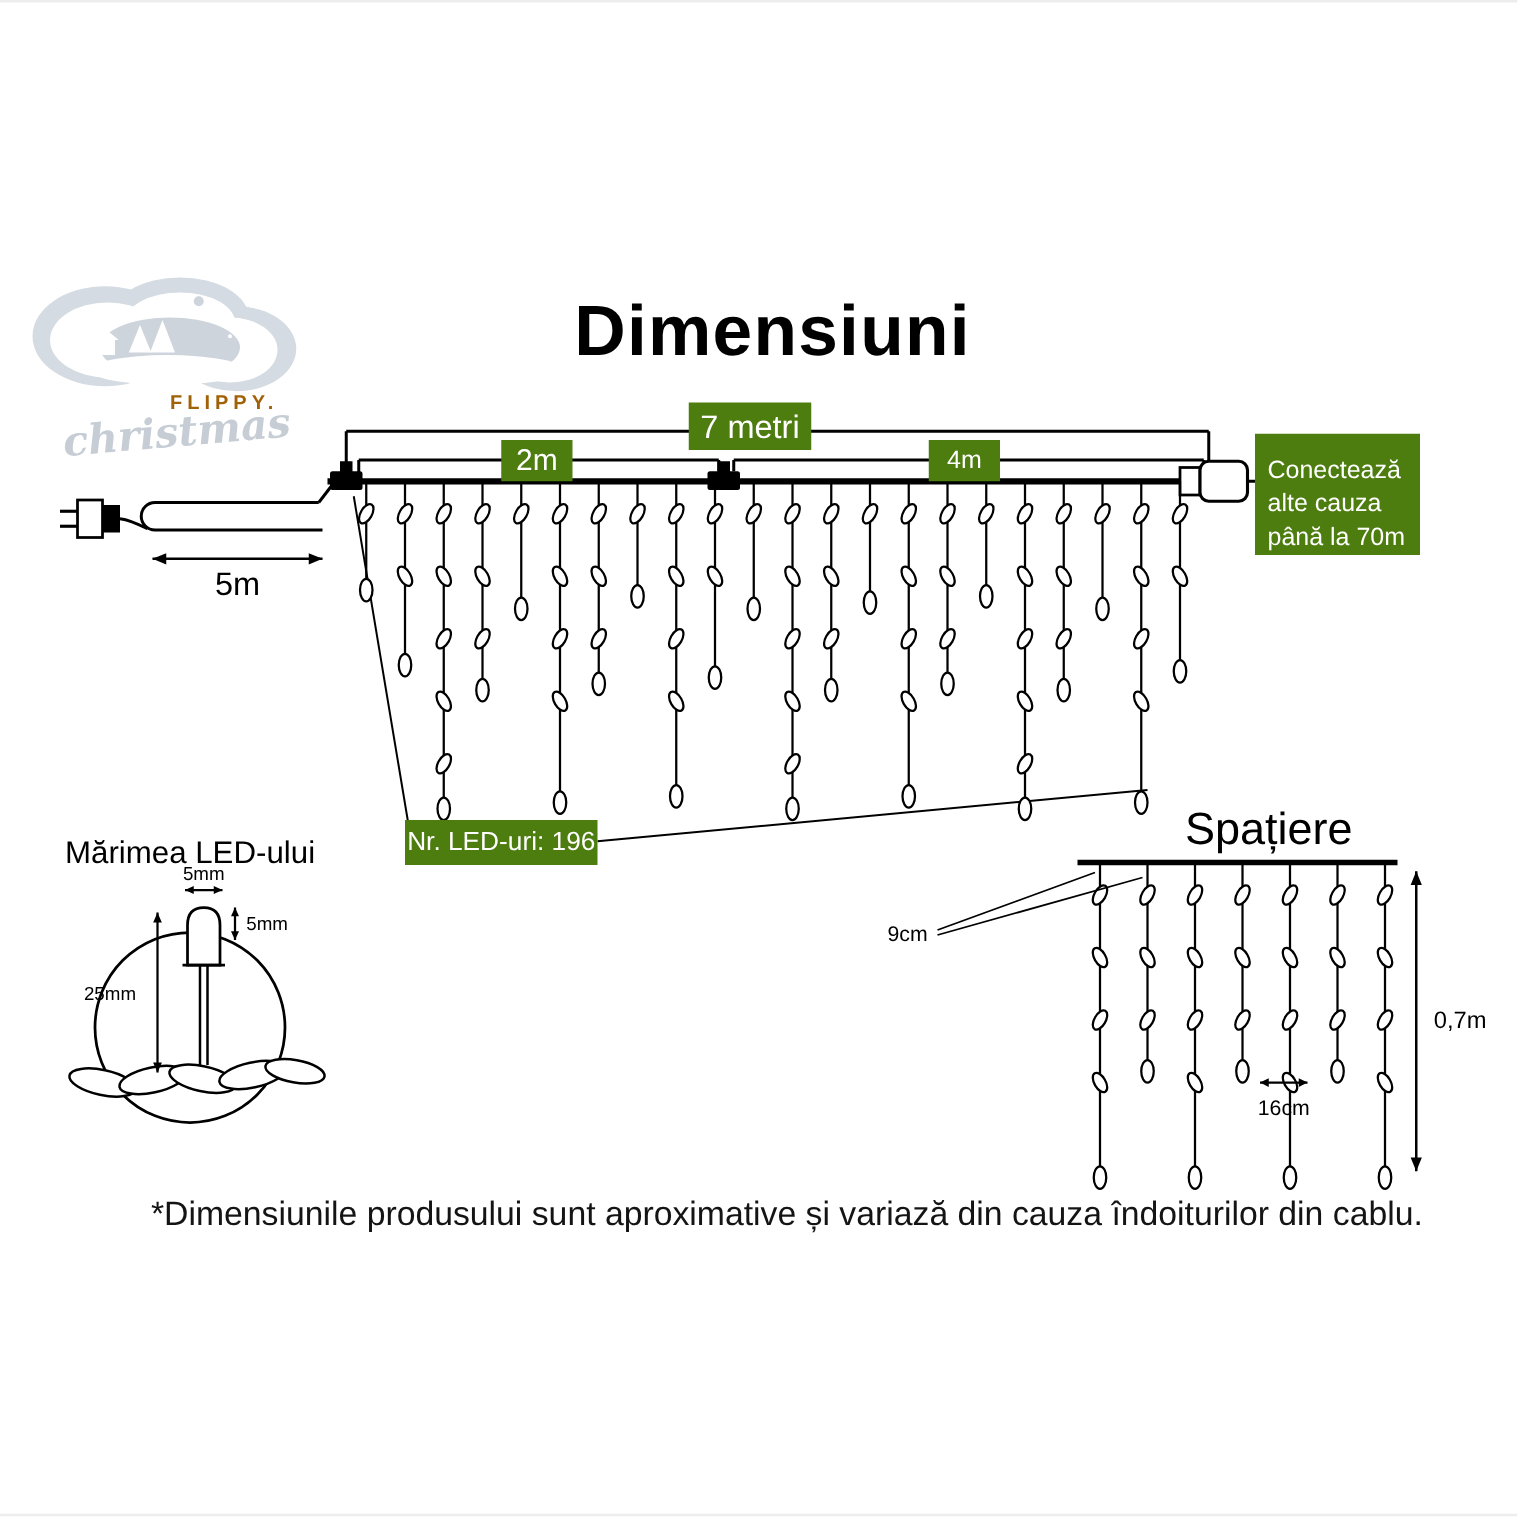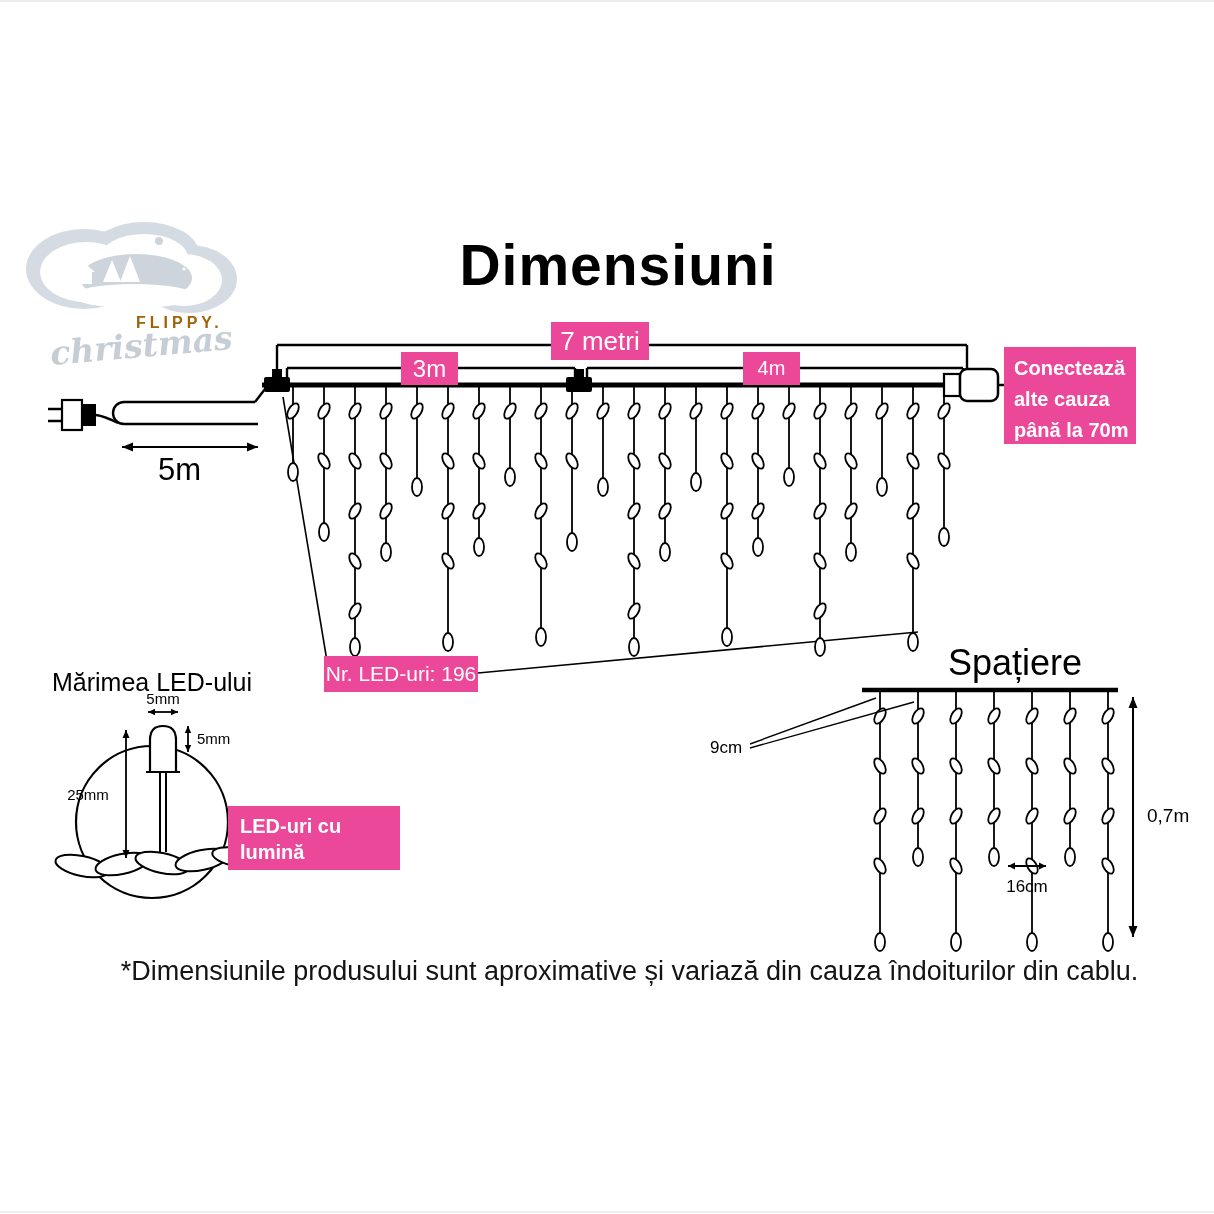--- a/index.html
+++ b/index.html
@@ -2,25 +2,25 @@
 <html><head>
 <meta charset="utf-8">
 <style>
   html,body{margin:0;padding:0;background:#fff;}
   .canvas{position:relative;width:1214px;height:1214px;background:#ffffff;overflow:hidden;
           font-family:"Liberation Sans",sans-serif;color:#000;}
   .abs{position:absolute;}
   .hairline{position:absolute;left:0;width:100%;height:2px;background:#ededed;}
   .page-title{position:absolute;left:0;right:0;top:232px;text-align:center;
               font-size:57px;font-weight:700;letter-spacing:1px;margin-left:22px;}
-  .blackbox{position:absolute;background:#ec4899;color:#fff;display:flex;
+  .blackbox{position:absolute;background:#4d7c0f;color:#fff;display:flex;
             align-items:center;justify-content:center;text-align:center;}
-  .blackbox.leftalign{align-items:flex-start;justify-content:space-between;
-            flex-direction:column;text-align:left;font-weight:bold;}
-  .dim-label{position:absolute;font-size:31px;}
+  .blackbox.leftalign{align-items:flex-start;justify-content:flex-end;
+            flex-direction:column;text-align:left;}
+  .dim-label{position:absolute;font-size:26px;text-align:center;}
   .section-heading{position:absolute;font-size:25px;font-weight:500;}
   .footnote{position:absolute;left:0;right:0;top:956px;text-align:center;
             font-size:27px;color:#141414;padding-left:45px;}
   svg text{font-family:"Liberation Sans",sans-serif;fill:#000;}
   .logo-brand{position:absolute;left:112px;top:100px;font-size:16px;letter-spacing:4px;
               color:#a16207;font-weight:700;}
   .logo-script{position:absolute;left:26px;top:112px;font-size:33px;color:#c6cdd5;
               font-family:"DejaVu Serif",serif;font-style:italic;font-weight:700;
               transform:rotate(-5deg);}
 </style>
@@ -391,38 +391,33 @@
     <g>
       <line x1="493" y1="57" x2="493" y2="297" stroke="#000" stroke-width="2"></line>
       <polygon points="493,57 488.5,68 497.5,68" fill="#000"></polygon>
       <polygon points="493,297 488.5,286 497.5,286" fill="#000"></polygon>
       <text x="507" y="182" font-size="19" text-anchor="start">0,7m</text>
     </g>
   </svg>
 
   <div class="blackbox" style="left:551px;top:322px;width:98px;height:38px;font-size:26px">7 metri</div>
 
-  <div class="blackbox" style="left:401px;top:352px;width:57px;height:33px;font-size:24px">3m</div>
+  <div class="blackbox" style="left:401px;top:352px;width:57px;height:33px;font-size:24px">2m</div>
 
   <div class="blackbox" style="left:743px;top:352px;width:57px;height:33px;font-size:20px">4m</div>
 
   <div class="blackbox" style="left:324px;top:656px;width:154px;height:36px;font-size:21px">Nr. LED-uri: 196</div>
 
   <div class="blackbox leftalign" style="left:1004px;top:347px;width:132px;height:97px;
        font-size:20px;line-height:27px;padding:8px 0 0 10px;box-sizing:border-box">
     <span>Conectează</span>
     <span>alte cauza</span>
     <span>până la 70m</span>
   </div>
 
-  <div class="blackbox leftalign" style="left:228px;top:806px;width:172px;height:64px;
-       font-size:20px;line-height:26px;padding:7px 0 0 12px;box-sizing:border-box">
-    <span>LED-uri cu lumină</span>
-    <span>puternică</span>
-  </div>
 
   <div class="dim-label" style="left:158px;top:452px;width:64px">5m</div>
 
   <div class="section-heading" style="left:52px;top:668px">Mărimea LED-ului</div>
 
   <div class="section-heading" style="left:948px;top:642px;font-size:36px">Spațiere</div>
 
   <div class="footnote">*Dimensiunile produsului sunt aproximative și variază din cauza îndoiturilor din cablu.</div>
 
 </div>

